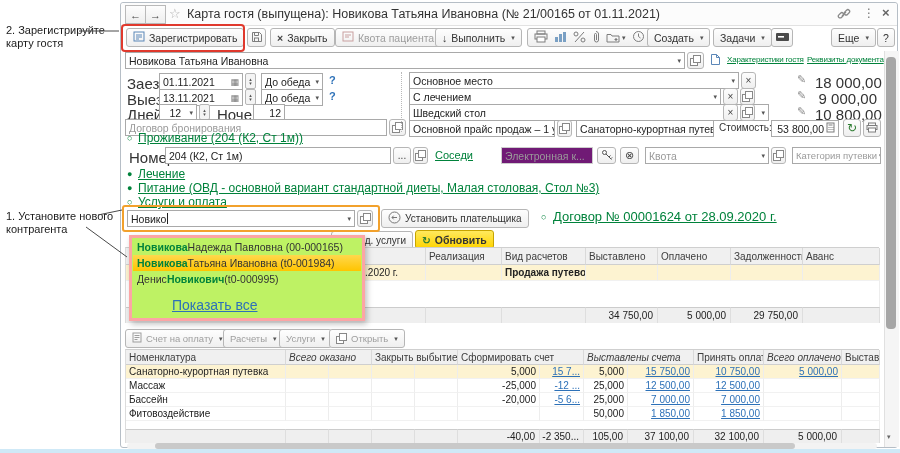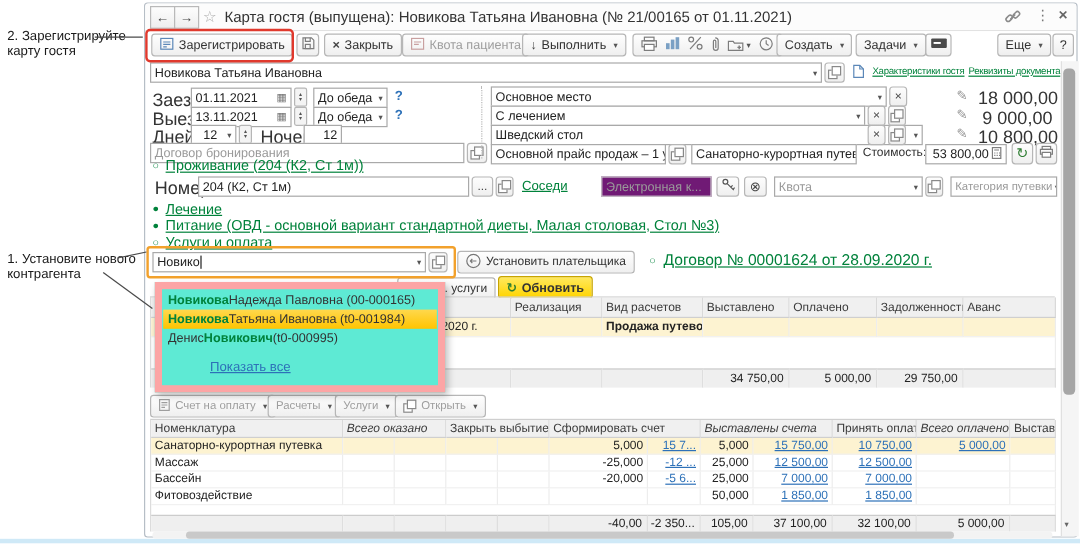--- a/index.html
+++ b/index.html
@@ -30,21 +30,21 @@
   .t2{display:grid;grid-template-columns:160px 43px 43px 43px 43px 82px 44px 44px 66px 70px 78px 38px;grid-template-rows:15px 14px 14px 14px 14px 8px 14px;border-top:1px solid #cfcfcf;border-left:1px solid #dcdcdc}
   .th{background:#f0f0f0;border-right:1px solid #d9d9d9;border-bottom:1px solid #cfcfcf;font-size:10px;color:#3c3c3c;padding:1px 3px;white-space:nowrap;overflow:hidden;display:flex;align-items:center}
   .td{border-right:1px solid #ededed;border-bottom:1px solid #f1f1f1;font-size:10px;color:#222;padding:0 3px;white-space:nowrap;overflow:hidden;display:flex;align-items:center}
   .tf{background:#efefef;border-right:1px solid #dedede;border-top:1px solid #ccc;font-size:10px;color:#222;padding:0 4px;white-space:nowrap;display:flex;align-items:center}
   .num{justify-content:flex-end}
   .hl{background:#fdf3d1}
   .it{font-style:italic}
   .sp2{grid-column:span 2}
   .sp7{grid-column:span 7}
   .sp12{grid-column:span 12}
-  .dd{position:absolute;background:#5eead4;border:6px solid #fca5a5;box-shadow:2px 3px 6px rgba(0,0,0,.25);z-index:50}
+  .dd{position:absolute;background:#bef264;border:3px solid #fca5a5;box-shadow:2px 3px 6px rgba(0,0,0,.25);z-index:50}
   .dd-item{position:absolute;left:1px;right:1px;height:16px;display:flex;align-items:center;padding:0 4px;font-size:10.5px;white-space:nowrap;overflow:hidden}
   .dd-item.sel{background:linear-gradient(#ffd84d,#ffc400)}
   .match{color:#00823b;font-weight:bold}
   .overlay{position:absolute;left:0;top:0;z-index:90;pointer-events:none}
   .hlbox{position:absolute;z-index:80;pointer-events:none;border-radius:4px}
   .note{position:absolute;font-size:11px;color:#1a1a1a;white-space:nowrap}
   .vlane{position:absolute;left:763px;top:48px;width:14px;height:396px;background:#f5f5f5;border-left:1px solid #e0e0e0}
   .vthumb{position:absolute;left:765px;top:54px;width:10px;height:272px;background:#a6a6a6;border-radius:4px}
   .hthumb{position:absolute;background:#c9c9c9;border-radius:3px}
 </style>
@@ -563,16 +563,16 @@
     <div class="dd-item sel" style="top:17px">
       <span></span>
         <span class="match">Новикова</span>
         <span> Татьяна Ивановна (t0-001984)</span>
     </div>
     <div class="dd-item" style="top:33px">
       <span>Денис </span>
         <span class="match">Новикович</span>
         <span> (t0-000995)</span>
     </div>
-    <span class="blink" style="position:absolute;left:40px;top:59px;font-size:11px">Показать все</span>
+    <span class="blink" style="position:absolute;left:40px;top:59px;font-size:14px">Показать все</span>
   </div>
 
 </div>
 
 </body></html>

